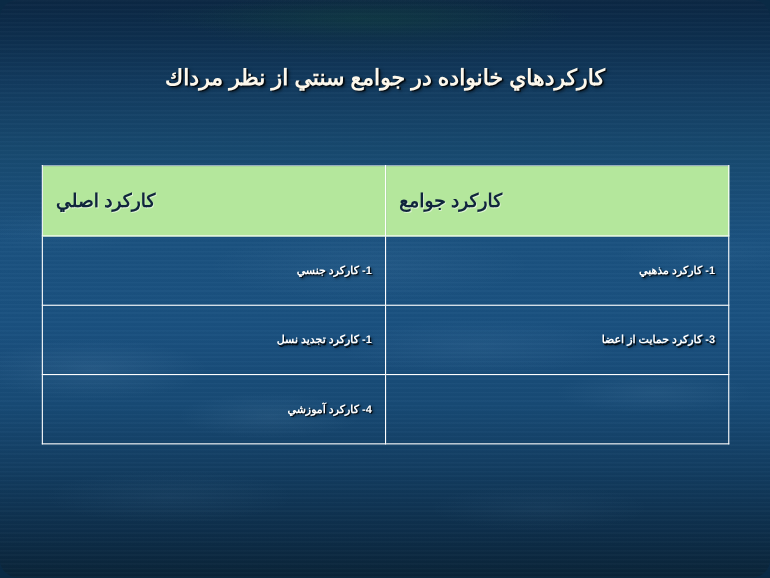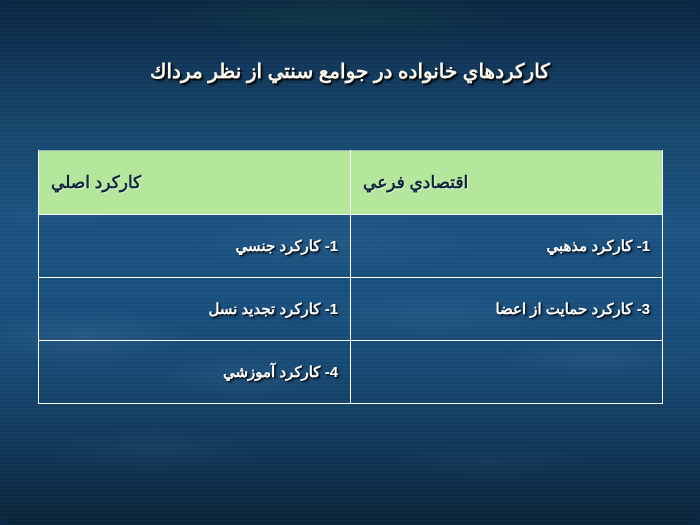--- a/index.html
+++ b/index.html
@@ -123,21 +123,21 @@
     color:#10253c;
     text-shadow:
       0.8px 0.8px 0 rgba(255,255,255,0.55);
   }
 
   
   #functions-table tbody td {
     height:63px;
     background:transparent;
     font-family:"Liberation Sans", sans-serif;
-    font-size:15px;
+    font-size:10px;
     font-weight:bold;
     color:#ffffff;
     text-shadow:
       1.2px 1.2px 0 rgba(0,0,0,0.70),
       1.8px 1.8px 2.5px rgba(0,0,0,0.5);
   }
   #functions-table tbody td.empty-cell { color:transparent; }
 </style>
 </head>
 <body>
@@ -149,21 +149,21 @@
   </div>
 
   <table id="functions-table">
     <colgroup>
       <col class="c-main">
       <col class="c-sub">
     </colgroup>
     <thead>
       <tr>
         <th>كاركرد اصلي</th>
-        <th>اقتصادي فرعي</th>
+        <th>كاركرد جوامع</th>
       </tr>
     </thead>
     <tbody>
       <tr>
         <td>1- كاركرد جنسي</td>
         <td>1- كاركرد مذهبي</td>
       </tr>
       <tr>
         <td>1- كاركرد تجديد نسل</td>
         <td>3- كاركرد حمايت از اعضا</td>

